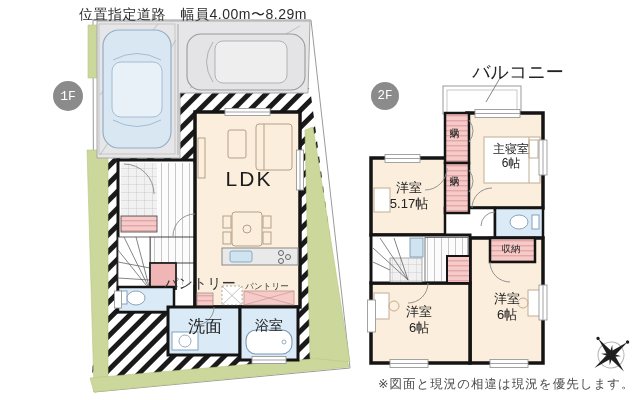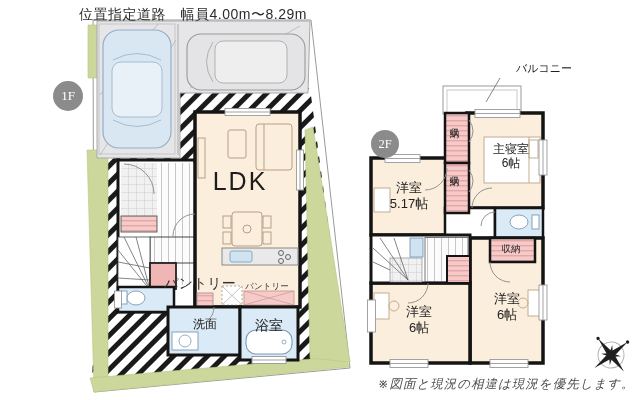--- a/index.html
+++ b/index.html
@@ -4,38 +4,38 @@
 <style>
   html,body{margin:0;padding:0;background:#fff;}
   #stage{position:relative;width:640px;height:400px;background:#ffffff;overflow:hidden;
          font-family:"Liberation Sans","DejaVu Sans",sans-serif;}
   #plan-svg{position:absolute;left:0;top:0;}
   .lbl{position:absolute;color:#222;white-space:nowrap;line-height:1.2;}
   .ctr{transform:translateX(-50%);text-align:center;}
   .vtext{writing-mode:vertical-rl;text-orientation:upright;letter-spacing:1px;}
   .badge{position:absolute;border-radius:50%;background:#8b8b8b;color:#ffffff;
          display:flex;align-items:center;justify-content:center;
-         font-family:Liberation Serif, serif;}
+         font-family:Liberation Mono, monospace;}
   .badge.f1{left:53px;top:81px;width:30px;height:30px;font-size:13px;}
-  .badge.f2{left:371px;top:82px;width:28px;height:28px;font-size:12.5px;margin-top:48px;}
+  .badge.f2{left:371px;top:82px;width:28px;height:28px;font-size:12.5px;}
   .road{left:193px;top:6px;font-size:14px;color:#2b2b2b;letter-spacing:0.5px;}
-  .ldk{left:240px;top:166px;font-size:25px;color:#1c1c1c;letter-spacing:2px;}
+  .ldk{left:249px;top:166px;font-size:21px;color:#1c1c1c;letter-spacing:2px;}
   .pantry{left:200px;top:275px;font-size:14px;color:#333;}
   .cupboard{left:267px;top:281px;font-size:8.5px;color:#333;}
-  .wash{left:205px;top:317px;font-size:12px;}
+  .wash{left:205px;top:317px;font-size:17px;}
   .bath{left:269px;top:317px;font-size:14px;}
-  .balcony{left:544px;top:62px;font-size:11px;}
+  .balcony{left:518px;top:62px;font-size:18px;}
   .closet1{left:449px;top:120px;font-size:9.5px;}
   .closet2{left:449px;top:168px;font-size:9.5px;}
   .closet3{left:511px;top:243px;font-size:9.5px;}
   .master{left:511px;top:142px;font-size:12px;}
   .west1{left:409px;top:180px;font-size:13px;}
   .west2{left:419px;top:304px;font-size:13px;}
   .west3{left:507px;top:291px;font-size:13px;}
-  .disclaimer{left:378px;top:377px;font-size:12.5px;color:#4a4a4a;letter-spacing:1px;font-style:italic;}
+  .disclaimer{left:378px;top:377px;font-size:12.5px;color:#4a4a4a;letter-spacing:1px;}
 </style>
 </head>
 <body>
 
 <div id="stage">
 
   <svg id="plan-svg" width="640" height="400" viewBox="0 0 640 400">
     <defs>
       <pattern id="hatch" width="12" height="12" patternUnits="userSpaceOnUse" patternTransform="rotate(45)">
         <rect width="12" height="12" fill="#ffffff"></rect>

